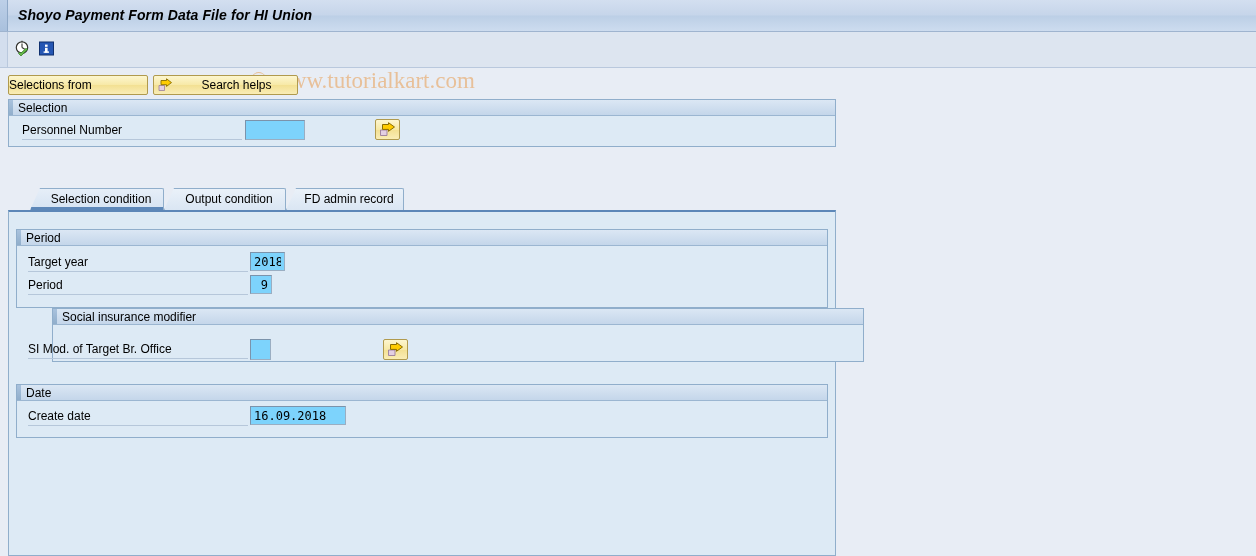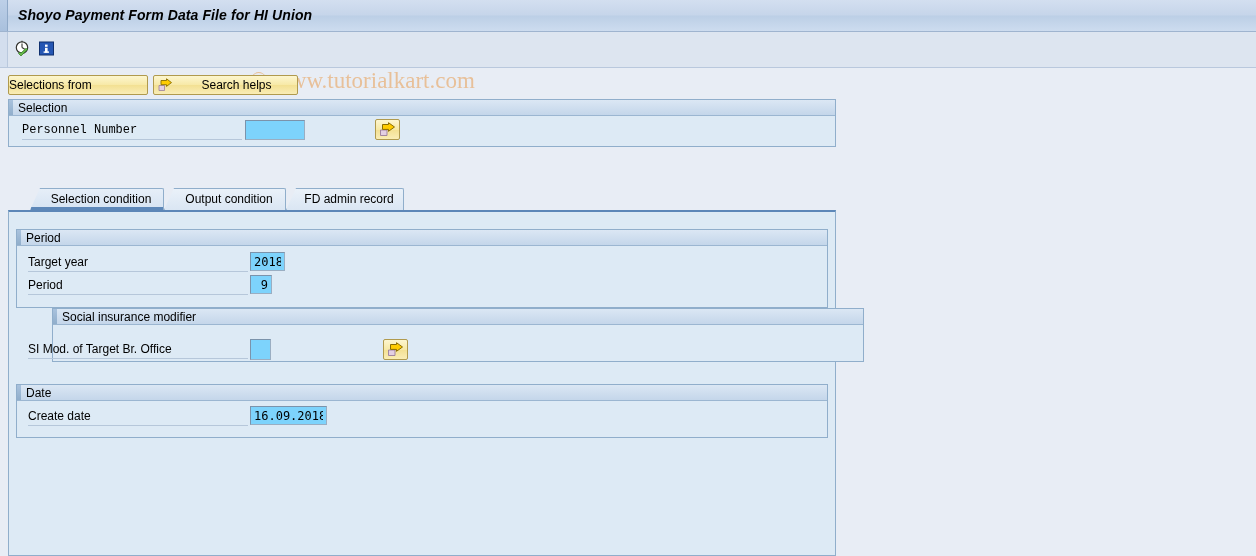--- a/index.html
+++ b/index.html
@@ -166,21 +166,21 @@
     width: 25px; height: 21px;
     background: linear-gradient(to bottom, #fdf6cf 0%, #f7e9a6 50%, #f3e092 51%, #f9edb6 100%);
     border: 1px solid #b09a4e;
     border-radius: 2px;
     box-sizing: border-box;
     cursor: pointer;
   }
   .valuehelp-btn svg { position: absolute; left: 3px; top: 2px; }
 
   
-  #lbl-personnel-number { left: 22px; top: 123px; width: 220px; font-family: Liberation Mono, monospace; }
+  #lbl-personnel-number { left: 22px; top: 123px; width: 220px; }
   #inp-personnel-number { left: 245px; top: 120px; width: 60px; height: 20px; }
   #vh-personnel-number  { left: 375px; top: 119px; }
 
   
   .tabstrip {
     position: absolute;
     left: 8px; top: 188px;
     width: 828px; height: 24px;
   }
   .tab {
@@ -236,21 +236,21 @@
   #lbl-target-year  { left: 28px; top: 255px; width: 220px; }
   #inp-target-year  { left: 250px; top: 252px; width: 35px; height: 19px; text-align: right; }
   #lbl-period       { left: 28px; top: 278px; width: 220px; }
   #inp-period       { left: 250px; top: 275px; width: 22px; height: 19px; text-align: right; }
 
   #lbl-si-mod       { left: 28px; top: 342px; width: 220px; }
   #inp-si-mod       { left: 250px; top: 339px; width: 21px; height: 21px; }
   #vh-si-mod        { left: 383px; top: 339px; }
 
   #lbl-create-date  { left: 28px; top: 409px; width: 220px; }
-  #inp-create-date  { left: 250px; top: 406px; width: 77px; height: 19px; text-align: right; }
+  #inp-create-date  { left: 250px; top: 406px; width: 96px; height: 19px; }
 </style>
 </head>
 <body>
 
 <div class="titlebar">
   <div class="accent"></div>
   <div class="title-text">Shoyo Payment Form Data File for HI Union</div>
 </div>
 
 <div class="toolbar">

